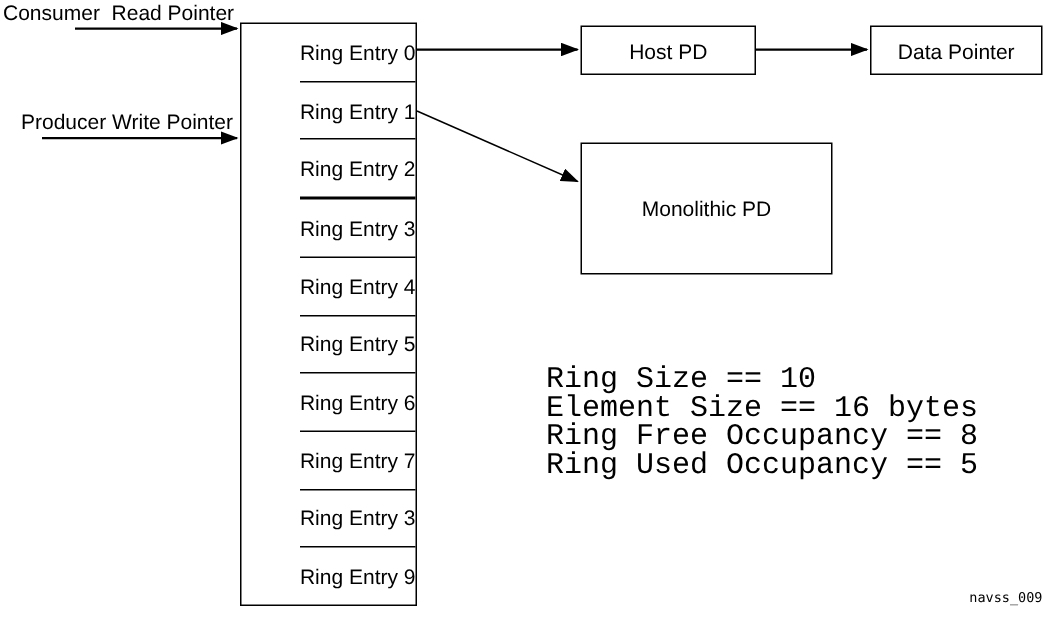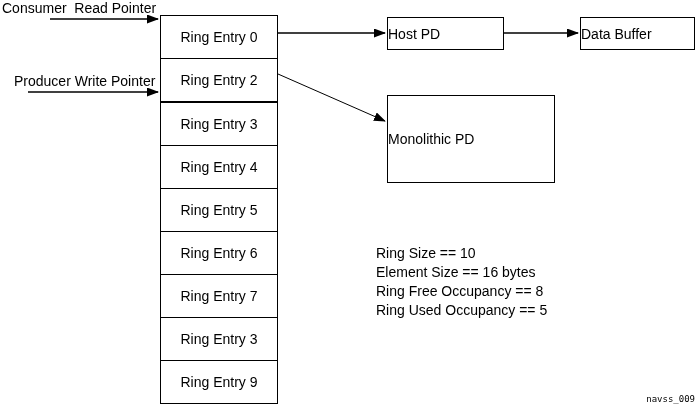--- a/index.html
+++ b/index.html
@@ -34,54 +34,57 @@
 
   .ring {
     position: absolute;
     left: 160px; top: 15px;
     width: 118px; height: 389px;
     border: 1px solid #000000;
     box-sizing: border-box;
     display: flex;
     flex-direction: column;
     background: #ffffff;
+    align-items: flex-end;
   }
   .ring-cell {
     flex: 1 1 0;
     display: flex;
     align-items: center;
     justify-content: center;
     font-size: 14px;
     border-top: 1px solid #000000;
     box-sizing: border-box;
     white-space: pre;
   }
   .ring-cell:first-child { border-top: none; }
   .ring-cell.thick-top { border-top: 2px solid #000000; }
 
   .node {
     position: absolute;
     border: 1px solid #000000;
     box-sizing: border-box;
     display: flex;
     align-items: center;
+    justify-content: center;
     font-size: 14px;
     background: #ffffff;
     white-space: pre;
   }
   .host-pd      { left: 387px; top: 17px;  width: 117px; height: 33px; }
   .data-buffer  { left: 580px; top: 17px;  width: 115px; height: 33px; }
   .monolithic-pd{ left: 387px; top: 95px; width: 168px; height: 88px; }
 
   .stats {
     position: absolute;
-    left: 376px; top: 244px;
-    font-size: 14px;
+    left: 364px; top: 244px;
+    font-size: 20px;
     line-height: 19px;
     white-space: pre;
+    font-family: Liberation Mono, monospace;
   }
   .watermark {
     position: absolute;
     right: 1px; top: 394px;
     font-family: "DejaVu Sans Mono", monospace;
     font-size: 9px;
     font-weight: normal;
     letter-spacing: 0px;
   }
 </style>
@@ -102,36 +105,37 @@
     <line x1="504" y1="33" x2="578" y2="33" stroke="#000000" stroke-width="1.5" marker-end="url(#arrowhead)"></line>
     <line x1="278" y1="74" x2="385" y2="121" stroke="#000000" stroke-width="1" marker-end="url(#arrowhead)"></line>
   </svg>
 
   <div class="label consumer-label">Consumer  Read Pointer</div>
 
   <div class="label producer-label">Producer Write Pointer</div>
 
   <div class="ring">
       <div class="ring-cell">Ring Entry 0</div>
+      <div class="ring-cell">Ring Entry 1</div>
       <div class="ring-cell">Ring Entry 2</div>
       <div class="ring-cell thick-top">Ring Entry 3</div>
       <div class="ring-cell">Ring Entry 4</div>
       <div class="ring-cell">Ring Entry 5</div>
       <div class="ring-cell">Ring Entry 6</div>
       <div class="ring-cell">Ring Entry 7</div>
       <div class="ring-cell">Ring Entry 3</div>
       <div class="ring-cell">Ring Entry 9</div>
     </div>
 
   <div class="node host-pd">
     <span>Host PD</span>
   </div>
 
   <div class="node data-buffer">
-    <span>Data Buffer</span>
+    <span>Data Pointer</span>
   </div>
 
   <div class="node monolithic-pd">
     <span>Monolithic PD</span>
   </div>
 
   <div class="stats"><div>Ring Size == 10</div><div>Element Size == 16 bytes</div><div>Ring Free Occupancy == 8</div><div>Ring Used Occupancy == 5</div></div>
 
   <div class="watermark">navss_009</div>
 

